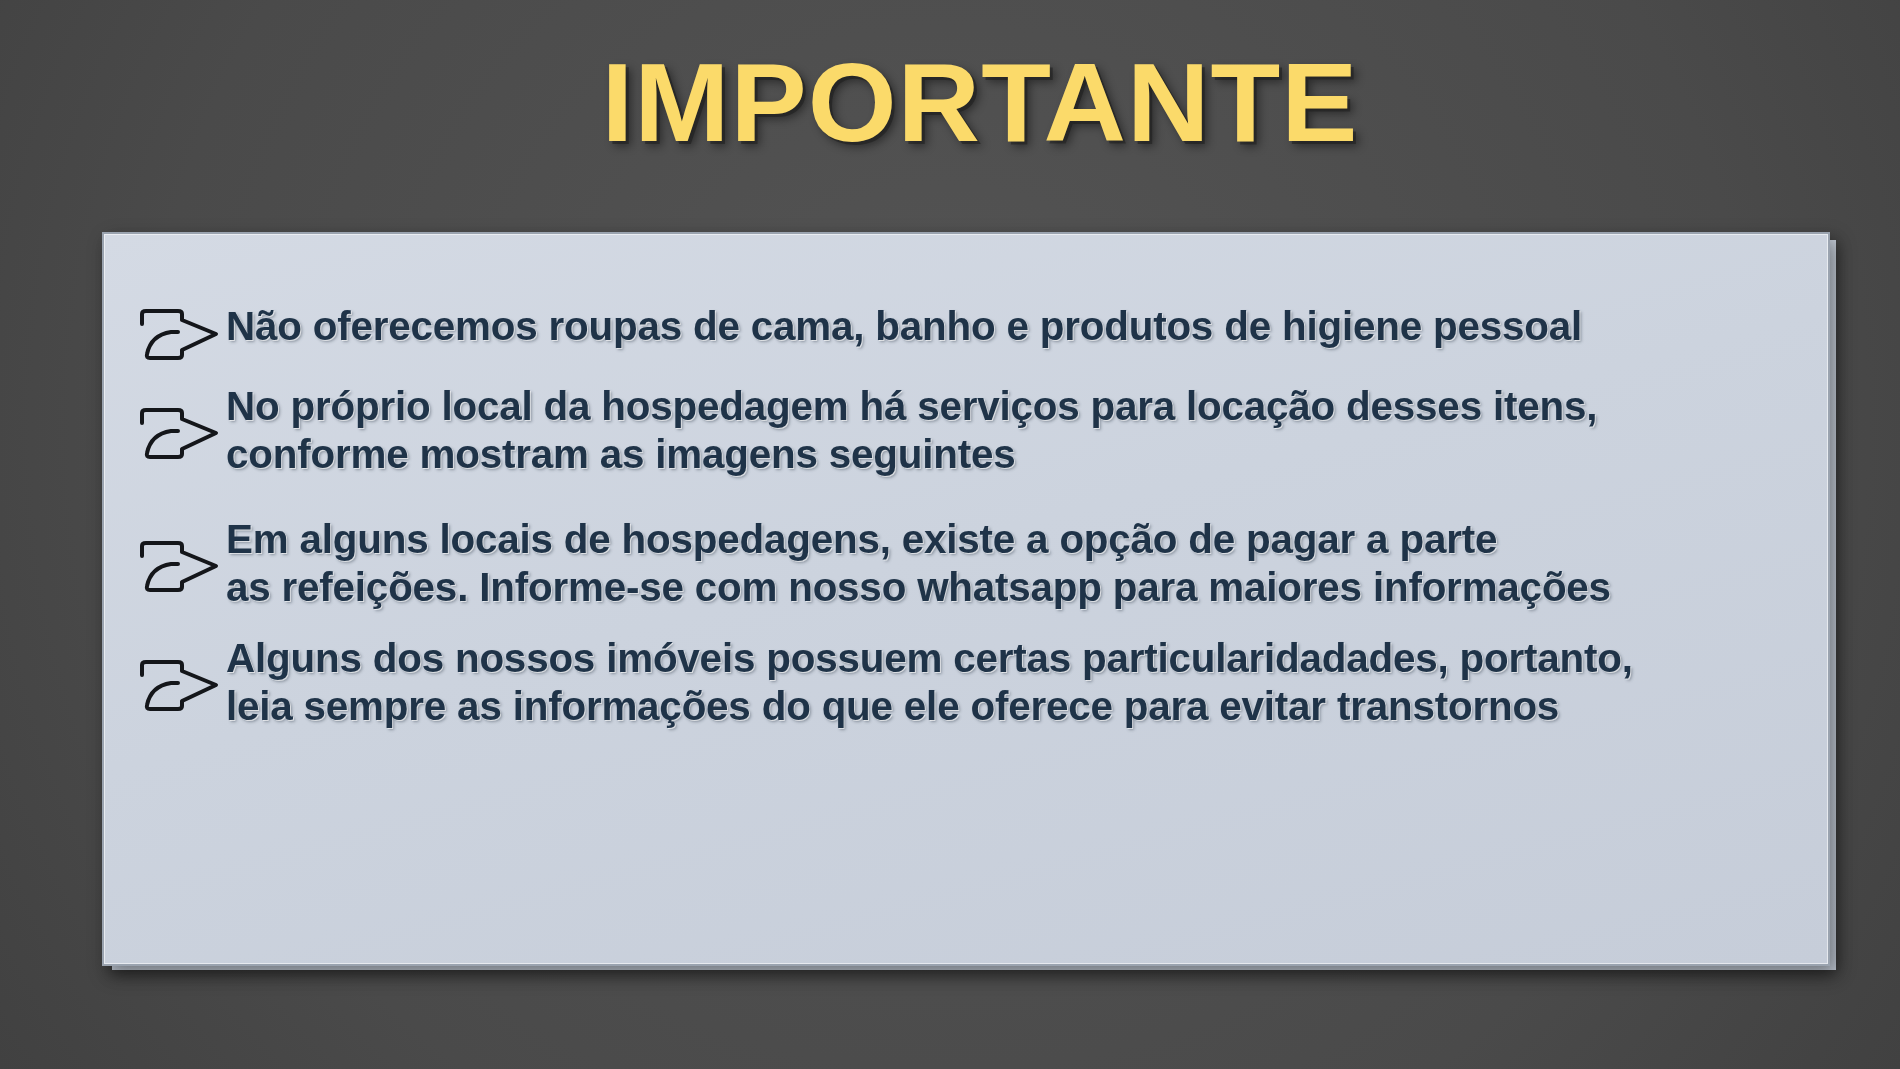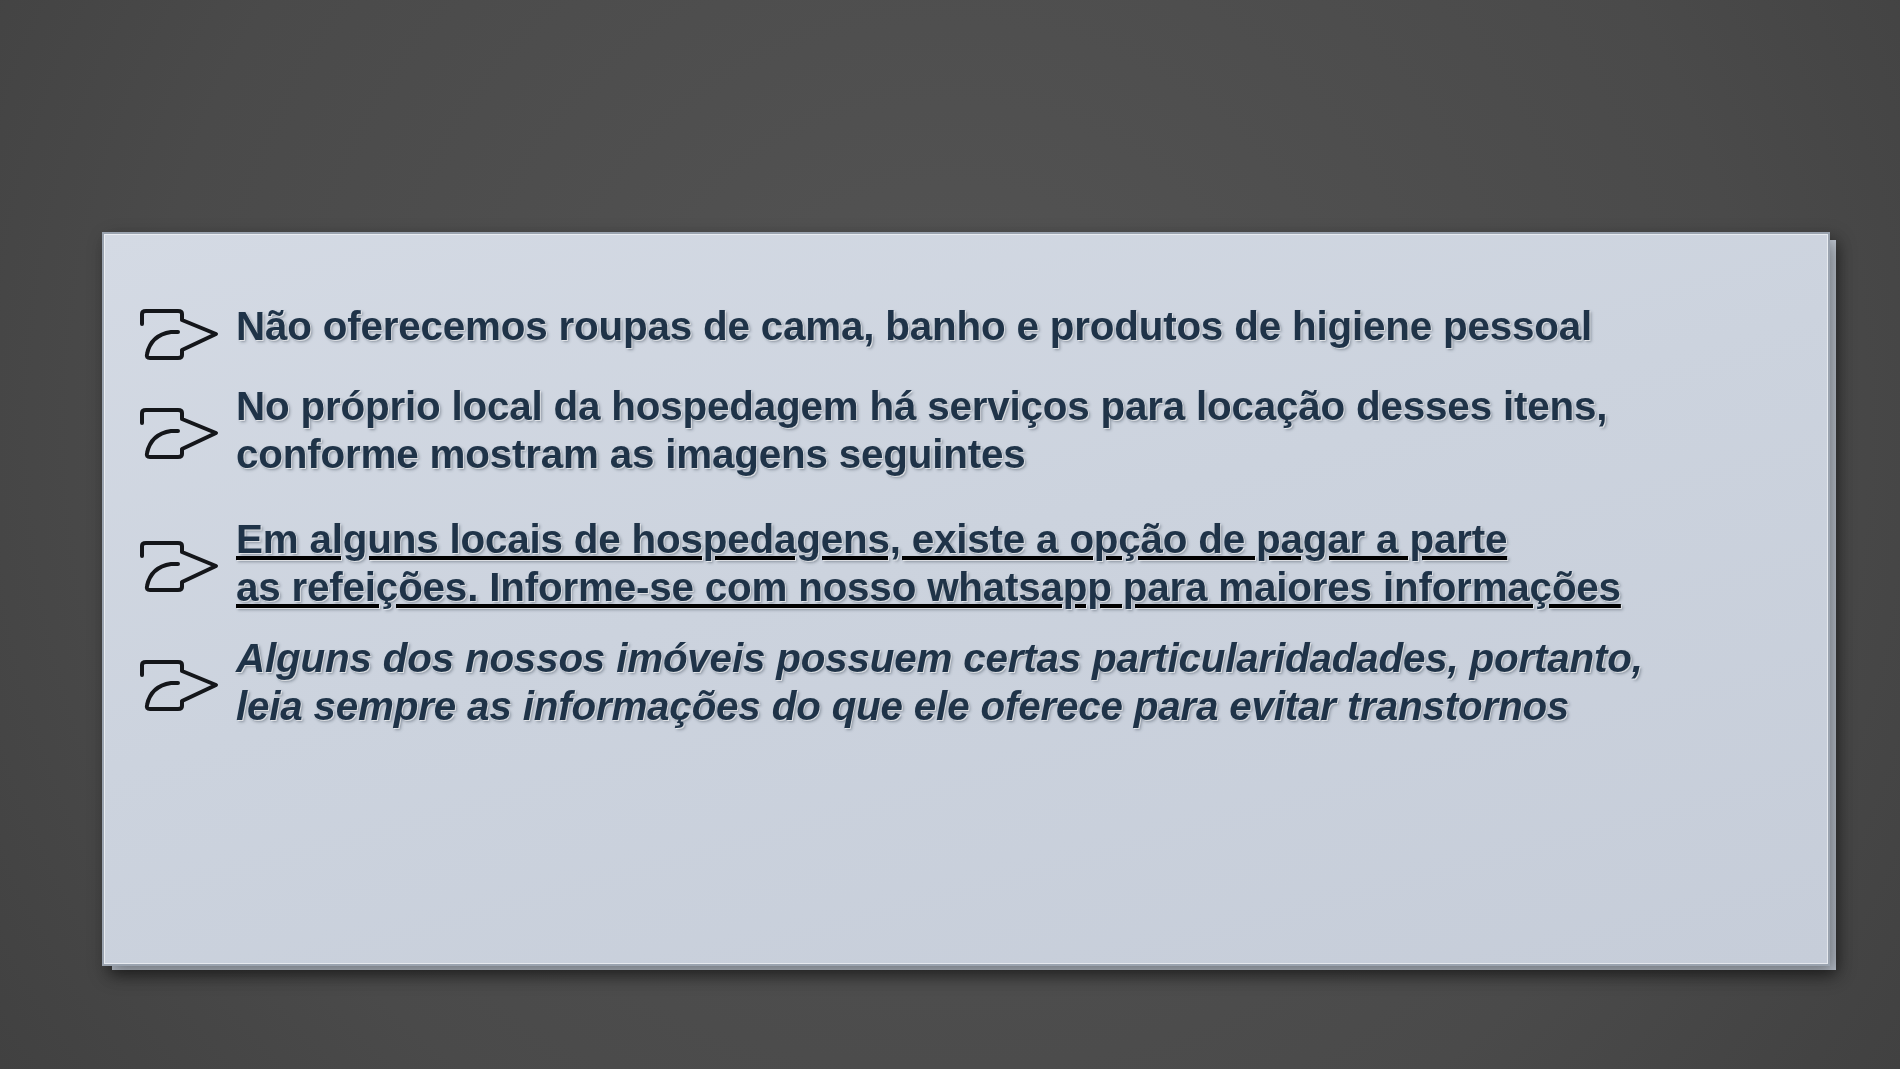--- a/index.html
+++ b/index.html
@@ -73,21 +73,21 @@
     position: absolute;
     left: 0; top: 0; right: 0; bottom: 0;
     padding: 66px 34px 30px 28px;
     box-sizing: border-box;
   }
 
   
   .bullet-row {
     display: flex;
     align-items: flex-start;
-    gap: 16px;
+    gap: 6px;
   }
   .bullet-row + .bullet-row { margin-top: 14px; align-items: center; }
 
   .arrow-icon {
     flex: 0 0 auto;
     width: 82px;
     height: 52px;
     margin-top: 6px;
     margin-left: 6px;
   }
@@ -105,28 +105,31 @@
     text-shadow:
       1px 1px 0 rgba(255,255,255,0.65),
       2px 2px 3px rgba(60,70,85,0.45);
     white-space: pre-line;
   }
 
   
   #row-1 { margin-top: 2px; }
   #row-2 { margin-top: 22px; }
   #row-3 { margin-top: 22px; }
-  #row-4 { margin-top: 36px; text-decoration: underline; }
-  #row-5 { margin-top: 22px; font-style: italic; }
+  #row-4 { margin-top: 36px; }
+  #row-5 { margin-top: 22px; }
 </style>
 </head>
 <body>
 
 <div id="slide">
 
+  <div id="title-block">
+    <span id="title-text">IMPORTANTE</span>
+  </div>
 
   <div id="panel-shadow"></div>
 
   <div id="panel">
     <div id="panel-inner">
 
       <div class="bullet-row" id="row-1">
         <span class="arrow-icon">
           <svg viewBox="0 0 82 52" xmlns="http://www.w3.org/2000/svg">
             <path d="M4 16 L4 6 Q4 3 8 3 L40 3 Q44 3 44 6 L44 12 L78 26 L44 42 L44 47 Q44 50 40 50 L12 50 Q8 50 9 46 Q13 27 33 24 L40 24" fill="none" stroke="#14161a" stroke-width="4" stroke-linejoin="round" stroke-linecap="round"></path>

